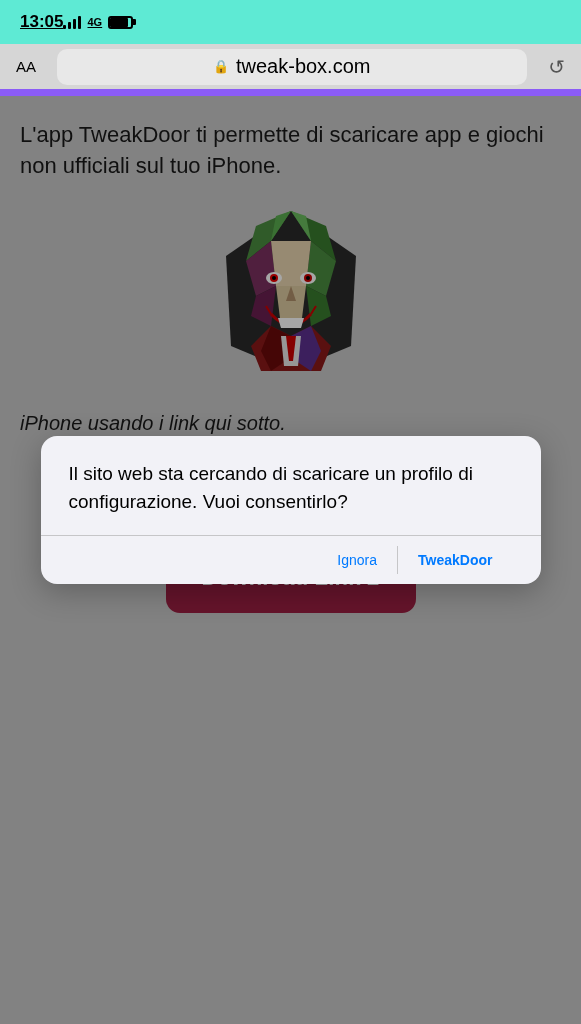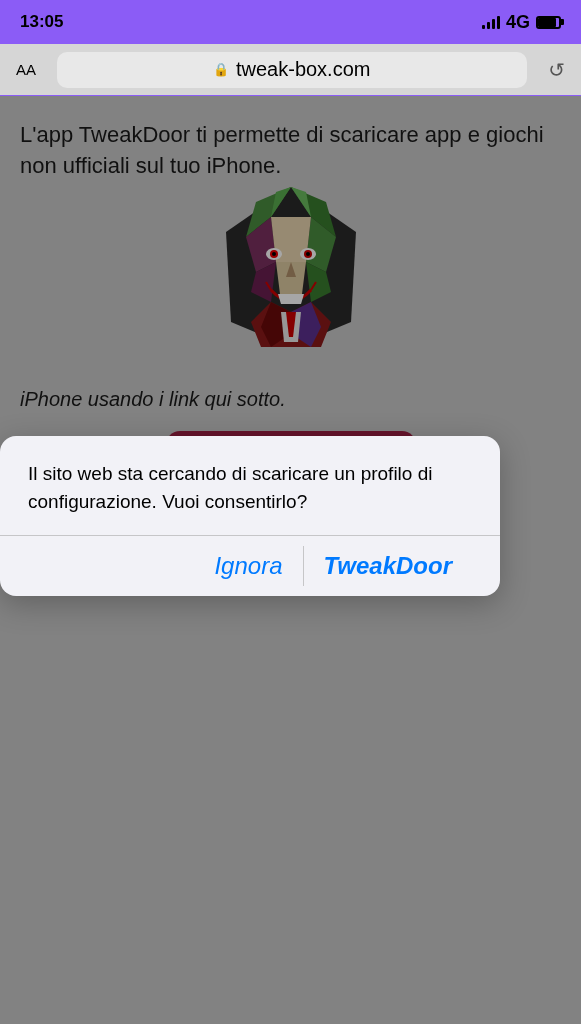--- a/index.html
+++ b/index.html
@@ -8,26 +8,26 @@
     body {
       width: 581px;
       min-height: 1024px;
       background: #c8c8c8;
       font-family: -apple-system, 'Helvetica Neue', Arial, sans-serif;
       overflow: hidden;
     }
 
     
     .status-bar {
-      background: #8b5cf6;
+      background: #5eead4;
       height: 44px;
       display: flex;
       align-items: center;
-      justify-content: space-between;
       padding: 0 20px;
+      text-decoration: underline;
     }
 
     .status-time {
       font-size: 17px;
       font-weight: 600;
       color: #000;
     }
 
     .status-icons {
       display: flex;
@@ -42,21 +42,21 @@
       height: 14px;
     }
 
     .signal-bar {
       background: #000;
       width: 3px;
       border-radius: 1px;
     }
 
     .signal-4g {
-      font-size: 18px;
+      font-size: 11px;
       font-weight: 600;
       color: #000;
     }
 
     .battery-icon {
       width: 25px;
       height: 13px;
       border: 2px solid #000;
       border-radius: 3px;
       position: relative;
@@ -84,21 +84,21 @@
     }
 
     
     .address-bar {
       background: #d6d6d6;
       height: 52px;
       display: flex;
       align-items: center;
       padding: 0 16px;
       gap: 21px;
-      border-bottom: 1px solid #8b5cf6;
+      border-bottom: 7px solid #8b5cf6;
     }
 
     .aa-text {
       font-size: 15px;
       color: #000;
       font-weight: 500;
     }
 
     .url-container {
       flex: 1;
@@ -133,41 +133,42 @@
       background: #c8c8c8;
       padding: 24px 20px 20px 20px;
       position: relative;
       min-height: 928px;
     }
 
     .intro-text {
       font-size: 22px;
       color: #1a1a1a;
       line-height: 1.4;
+      margin-bottom: 24px;
     }
 
     
     .joker-svg-container {
       width: 160px;
       margin: 0 auto 24px auto;
       display: flex;
       justify-content: center;
     }
 
     
     .dialog-overlay {
       position: absolute;
       top: 0;
       left: 0;
       right: 0;
       bottom: 0;
       background: rgba(0,0,0,0.35);
       display: flex;
       align-items: flex-start;
-      justify-content: flex-start;
+      justify-content: center;
       padding-top: 340px;
       z-index: 10;
     }
 
     .dialog-box {
       background: #f2f2f7;
       border-radius: 16px;
       width: 500px;
       padding: 24px 28px 0 28px;
       box-shadow: 0 8px 30px rgba(0,0,0,0.25);
@@ -188,25 +189,24 @@
 
     .dialog-actions {
       display: flex;
       justify-content: flex-end;
       gap: 0;
       padding: 0;
     }
 
     .dialog-btn {
       padding: 16px 20px;
-      font-size: 24px;
+      font-size: 14px;
       background: none;
       border: none;
       cursor: pointer;
-      font-style: italic;
     }
 
     .dialog-btn-ignore {
       color: #007aff;
       font-weight: 400;
     }
 
     .dialog-btn-confirm {
       color: #007aff;
       font-weight: 700;

